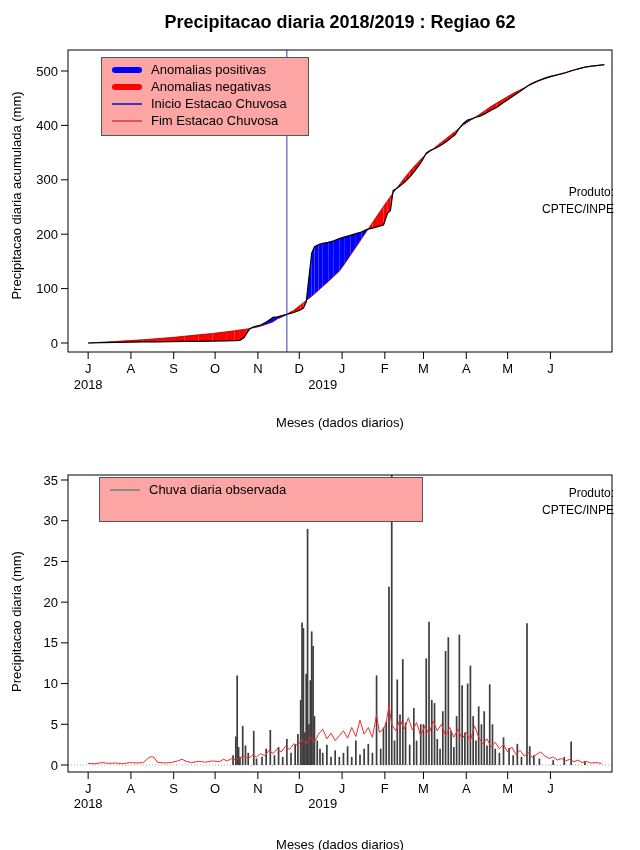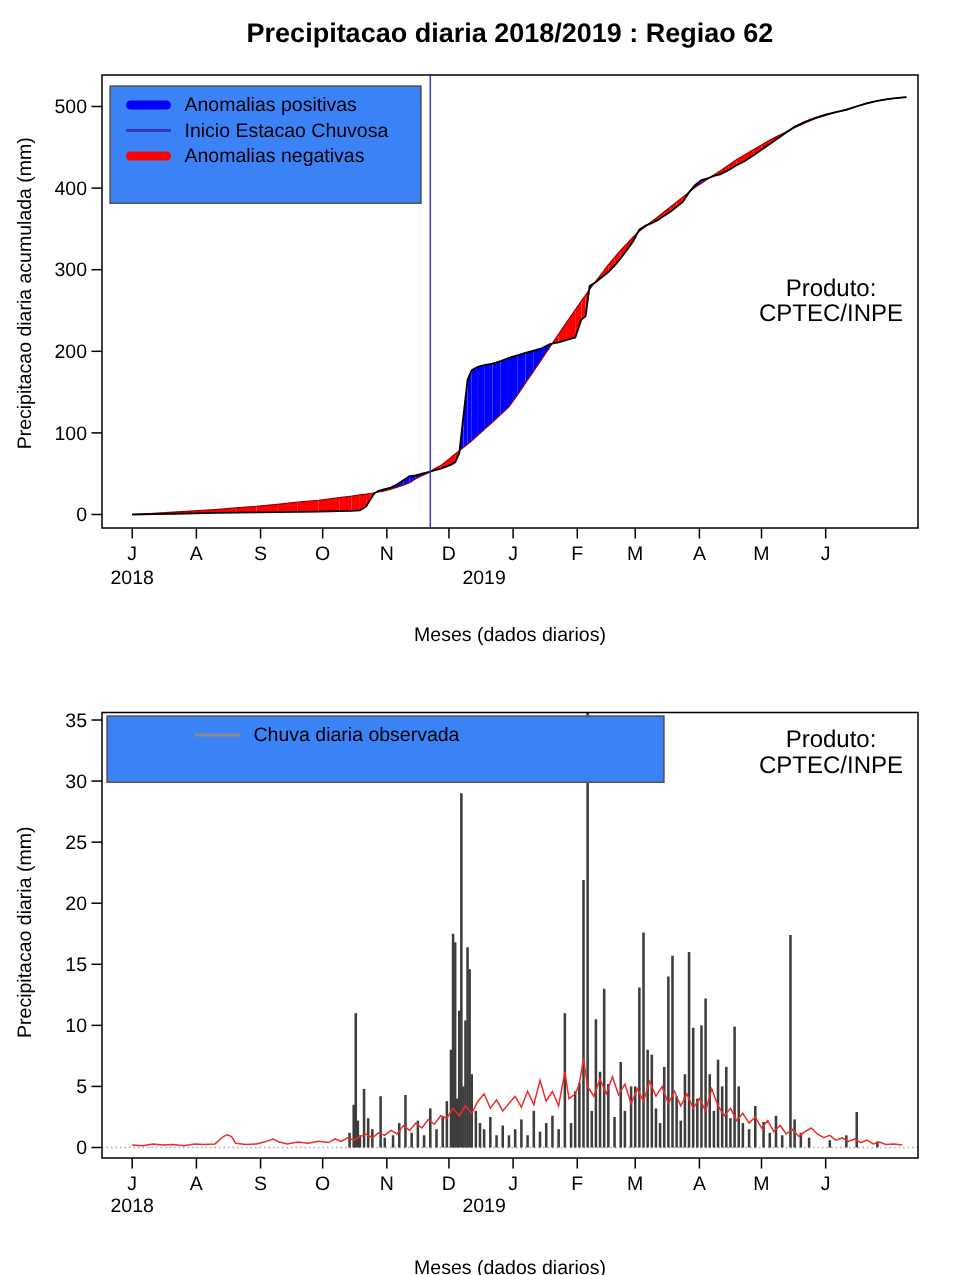--- a/index.html
+++ b/index.html
@@ -5,27 +5,27 @@
   html,body{margin:0;padding:0;background:#ffffff;}
   #page{position:relative;width:640px;height:850px;background:#ffffff;
         font-family:"Liberation Sans","DejaVu Sans",sans-serif;color:#000;overflow:hidden;}
   #plots{position:absolute;left:0;top:0;}
   svg text{font-family:"Liberation Sans","DejaVu Sans",sans-serif;font-size:13px;fill:#000;}
   .title{position:absolute;left:68px;top:12px;width:544px;text-align:center;
          font-size:18px;font-weight:bold;}
   .xlabel{position:absolute;left:68px;width:544px;text-align:center;font-size:13px;margin-top:11px;}
   .ylabel{position:absolute;width:300px;text-align:center;font-size:13px;
           transform:rotate(-90deg);}
-  .legendbox{position:absolute;border:1px solid #555;background:#3b82f6;font-size:13px;}
+  .legendbox{position:absolute;border:1px solid #555;background:#fca5a5;font-size:13px;margin-left:28px;}
   .legenditem{display:flex;align-items:center;height:17px;padding-left:10px;}
   .swatch{width:30px;flex:0 0 30px;margin-right:9px;border-radius:3px;}
   .sw-thick{height:6px;}
   .sw-thin{height:2px;border-radius:0;}
-  .produto{position:absolute;left:494px;width:120px;text-align:center;
-           font-size:16px;line-height:17px;}
+  .produto{position:absolute;left:494px;width:120px;text-align:right;
+           font-size:12px;line-height:17px;}
 </style>
 </head>
 <body>
 <div id="page">
 
   <svg id="plots" width="640" height="850">
       <polygon points="88.148,343 101.94800000000001,342.728 101.94800000000001,342.184 88.148,343" fill="#ff0000" stroke="none"></polygon>
       <polygon points="101.94800000000001,342.728 115.74799999999999,342.456 115.74799999999999,341.368 101.94800000000001,342.184" fill="#ff0000" stroke="none"></polygon>
       <polygon points="115.74799999999999,342.456 129.548,342.184 129.548,340.552 115.74799999999999,341.368" fill="#ff0000" stroke="none"></polygon>
       <polygon points="129.548,342.184 143.348,341.912 143.348,339.736 129.548,340.552" fill="#ff0000" stroke="none"></polygon>
@@ -317,38 +317,42 @@
   <div class="title">Precipitacao diaria 2018/2019 : Regiao 62</div>
   <div class="ylabel" style="left:-134px;top:188px;">Precipitacao diaria acumulada (mm)</div>
   <div class="xlabel" style="top:404px;">Meses (dados diarios)</div>
 
   <div class="legendbox" style="left:73px;top:57px;width:206px;height:74px;padding-top:3px;">
     <div class="legenditem">
       <span class="swatch sw-thick" style="background: rgb(0, 0, 255);"></span>
       <span>Anomalias positivas</span>
     </div>
     <div class="legenditem">
+      <span class="swatch sw-thick" style="background: rgb(255, 0, 0);"></span>
+      <span>Anomalias negativas</span>
+    </div>
+    <div class="legenditem">
       <span class="swatch sw-thin" style="background: rgb(57, 57, 184);"></span>
       <span>Inicio Estacao Chuvosa</span>
     </div>
     <div class="legenditem">
-      <span class="swatch sw-thick" style="background: rgb(255, 0, 0);"></span>
-      <span>Anomalias negativas</span>
+      <span class="swatch sw-thin" style="background: rgb(224, 85, 85);"></span>
+      <span>Fim Estacao Chuvosa</span>
     </div>
   </div>
 
   <div class="produto" style="top:184px;">
     <div>Produto:</div>
     <div>CPTEC/INPE</div>
   </div>
 
   <div class="ylabel" style="left:-134px;top:614px;">Precipitacao diaria (mm)</div>
   <div class="xlabel" style="top:826px;">Meses (dados diarios)</div>
 
-  <div class="legendbox" style="left:71px;top:477px;width:322px;height:40px;padding-top:3px;padding-left:48px;">
+  <div class="legendbox" style="left:71px;top:477px;width:322px;height:40px;padding-top:3px;">
     <div class="legenditem">
       <span class="swatch sw-thin" style="background: rgb(138, 138, 138);"></span>
       <span>Chuva diaria observada</span>
     </div>
   </div>
 
   <div class="produto" style="top:485px;">
     <div>Produto:</div>
     <div>CPTEC/INPE</div>
   </div>

